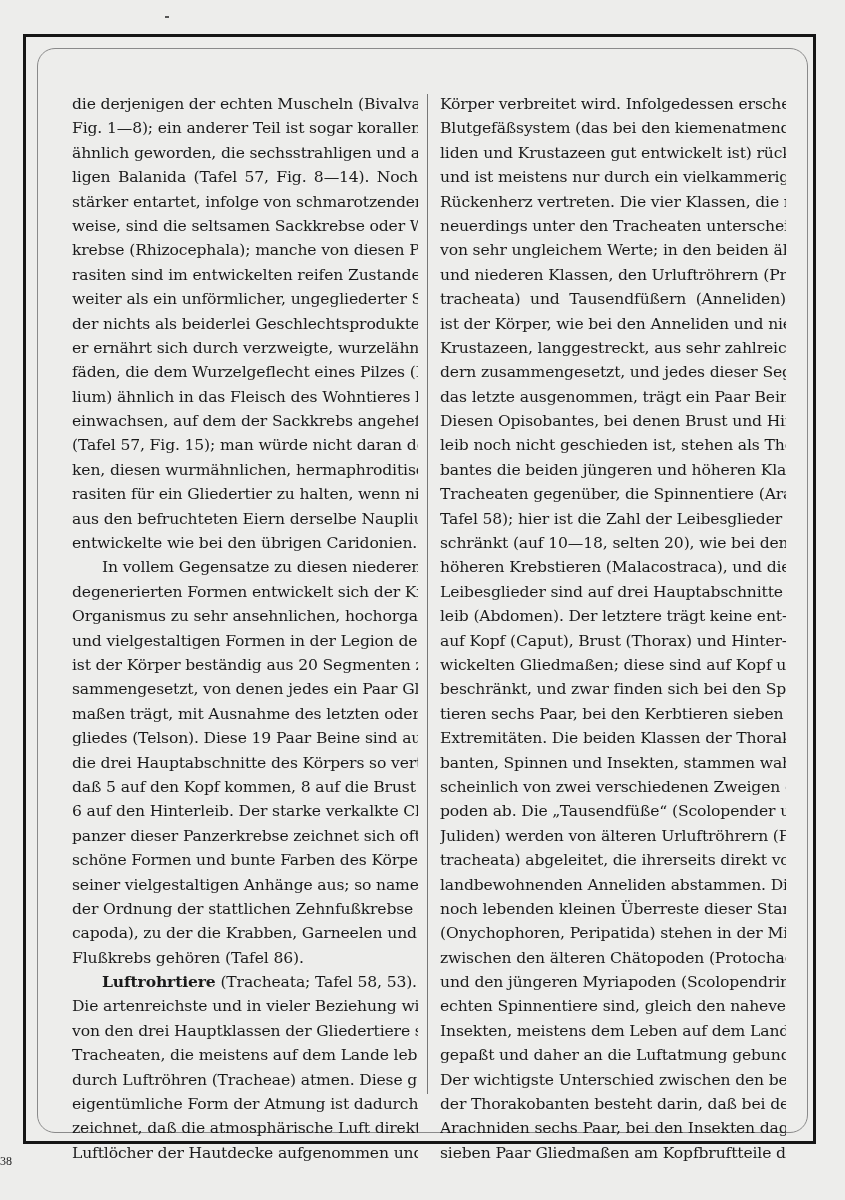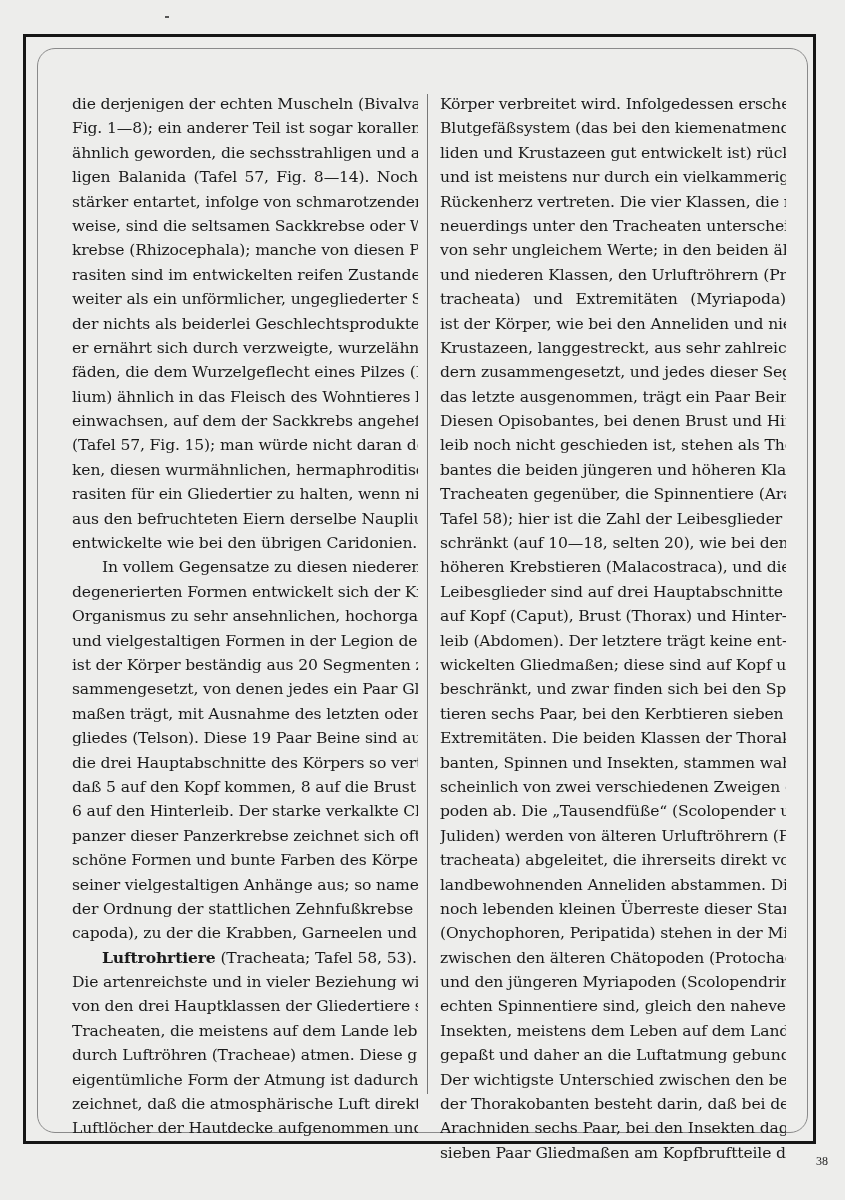--- a/index.html
+++ b/index.html
@@ -69,21 +69,21 @@
     .divider {
       position: absolute;
       left: 427px; top: 94px;
       width: 1px; height: 1000px;
       background: #777;
     }
     .page-number {
       position: absolute;
       left: 0; width: 828px;
       top: 1154px;
-      text-align: right;
+      text-align: left;
       font-size: 12px;
       font-family: "Liberation Serif", serif;
       color: #222;
     }
   </style>
 </head>
 <body>
 
 <div class="page">
   <div class="top-mark"></div>
@@ -119,20 +119,21 @@
     <span class="line">maßen trägt, mit Ausnahme des letzten oder Schwanz-</span>
     <span class="line">gliedes (Telson). Diese 19 Paar Beine sind auf</span>
     <span class="line">die drei Hauptabschnitte des Körpers so verteilt,</span>
     <span class="line">daß 5 auf den Kopf kommen, 8 auf die Brust und</span>
     <span class="line">6 auf den Hinterleib. Der starke verkalkte Chitin-</span>
     <span class="line">panzer dieser Panzerkrebse zeichnet sich oft durch</span>
     <span class="line">schöne Formen und bunte Farben des Körpers und</span>
     <span class="line">seiner vielgestaltigen Anhänge aus; so namentlich in</span>
     <span class="line">der Ordnung der stattlichen Zehnfußkrebse (De-</span>
     <span class="line">capoda), zu der die Krabben, Garneelen und der</span>
+    <span class="line last">Flußkrebs gehören (Tafel 86).</span>
     <span class="line indent last"><span class="bold">Luftrohrtiere</span><span> (Tracheata; Tafel 58, 53).</span></span>
     <span class="line">Die artenreichste und in vieler Beziehung wichtigste</span>
     <span class="line">von den drei Hauptklassen der Gliedertiere sind die</span>
     <span class="line">Tracheaten, die meistens auf dem Lande leben und</span>
     <span class="line">durch Luftröhren (Tracheae) atmen. Diese ganz</span>
     <span class="line">eigentümliche Form der Atmung ist dadurch ausge-</span>
     <span class="line">zeichnet, daß die atmosphärische Luft direkt durch</span>
     <span class="line">Luftlöcher der Hautdecke aufgenommen und durch</span>
 
   </div>
@@ -141,35 +142,35 @@
 
   <div class="column right">
     <span class="line">Körper verbreitet wird. Infolgedessen erscheint das</span>
     <span class="line">Blutgefäßsystem (das bei den kiemenatmenden Anne-</span>
     <span class="line">liden und Krustazeen gut entwickelt ist) rückgebildet</span>
     <span class="line">und ist meistens nur durch ein vielkammeriges</span>
     <span class="line">Rückenherz vertreten. Die vier Klassen, die man</span>
     <span class="line">neuerdings unter den Tracheaten unterscheidet, sind</span>
     <span class="line">von sehr ungleichem Werte; in den beiden älteren</span>
     <span class="line">und niederen Klassen, den Urluftröhrern (Pro-</span>
-    <span class="line">tracheata) und Extremitäten (Myriapoda)</span>
+    <span class="line">tracheata) und Tausendfüßern (Anneliden)</span>
     <span class="line">ist der Körper, wie bei den Anneliden und niederen</span>
     <span class="line">Krustazeen, langgestreckt, aus sehr zahlreichen Glie-</span>
     <span class="line">dern zusammengesetzt, und jedes dieser Segmente,</span>
     <span class="line">das letzte ausgenommen, trägt ein Paar Beine.</span>
     <span class="line">Diesen Opisobantes, bei denen Brust und Hinter-</span>
     <span class="line">leib noch nicht geschieden ist, stehen als Thoraco-</span>
     <span class="line">bantes die beiden jüngeren und höheren Klassen der</span>
     <span class="line">Tracheaten gegenüber, die Spinnentiere (Arach-</span>
     <span class="line">Tafel 58); hier ist die Zahl der Leibesglieder be-</span>
     <span class="line">schränkt (auf 10—18, selten 20), wie bei den</span>
     <span class="line">höheren Krebstieren (Malacostraca), und diese</span>
     <span class="line">Leibesglieder sind auf drei Hauptabschnitte verteilt,</span>
+    <span class="line">leib (Abdomen). Der letztere trägt keine ent-</span>
     <span class="line">auf Kopf (Caput), Brust (Thorax) und Hinter-</span>
-    <span class="line">leib (Abdomen). Der letztere trägt keine ent-</span>
     <span class="line">wickelten Gliedmaßen; diese sind auf Kopf und Brust</span>
     <span class="line">beschränkt, und zwar finden sich bei den Spinnen-</span>
     <span class="line">tieren sechs Paar, bei den Kerbtieren sieben Paar</span>
     <span class="line">Extremitäten. Die beiden Klassen der Thorako-</span>
     <span class="line">banten, Spinnen und Insekten, stammen wahr-</span>
     <span class="line">scheinlich von zwei verschiedenen Zweigen der Myria-</span>
     <span class="line">poden ab. Die „Tausendfüße“ (Scolopender und</span>
     <span class="line">Juliden) werden von älteren Urluftröhrern (Pro-</span>
     <span class="line">tracheata) abgeleitet, die ihrerseits direkt von</span>
     <span class="line">landbewohnenden Anneliden abstammen. Die heute</span>

